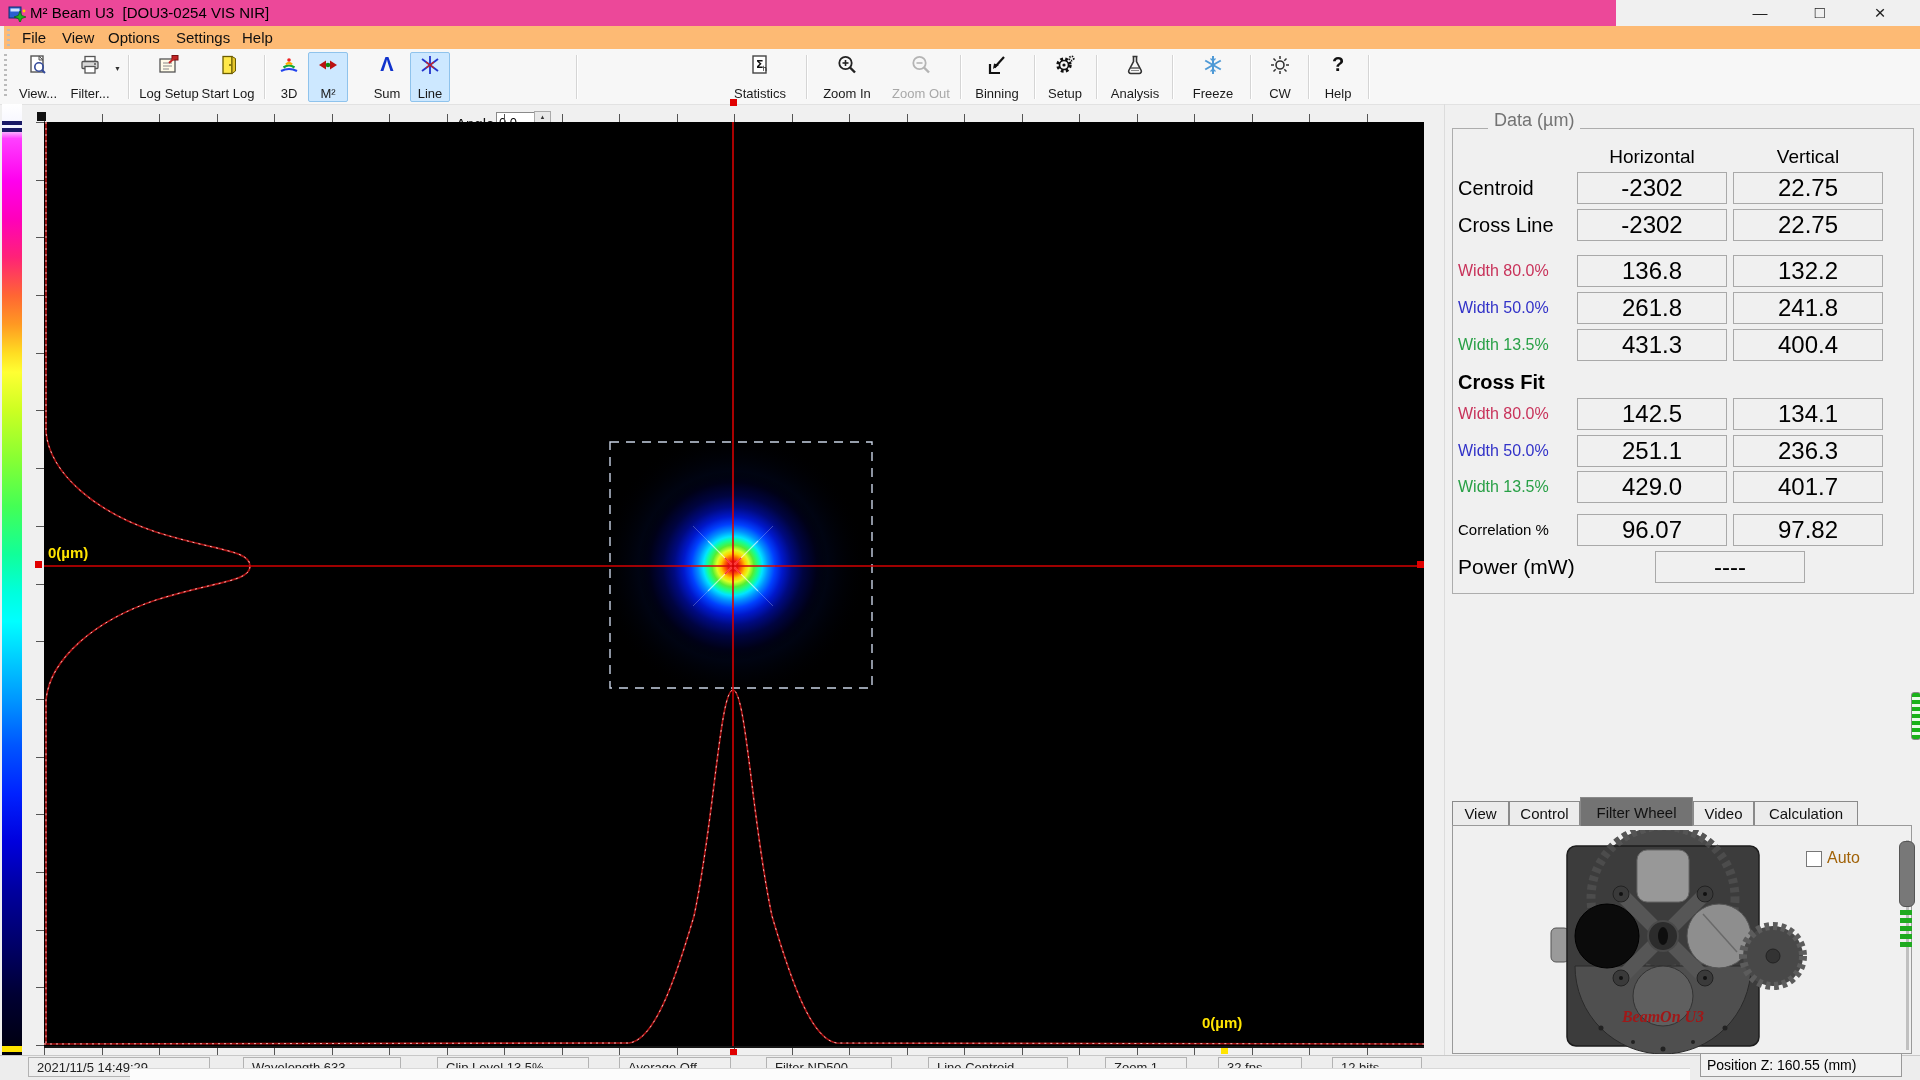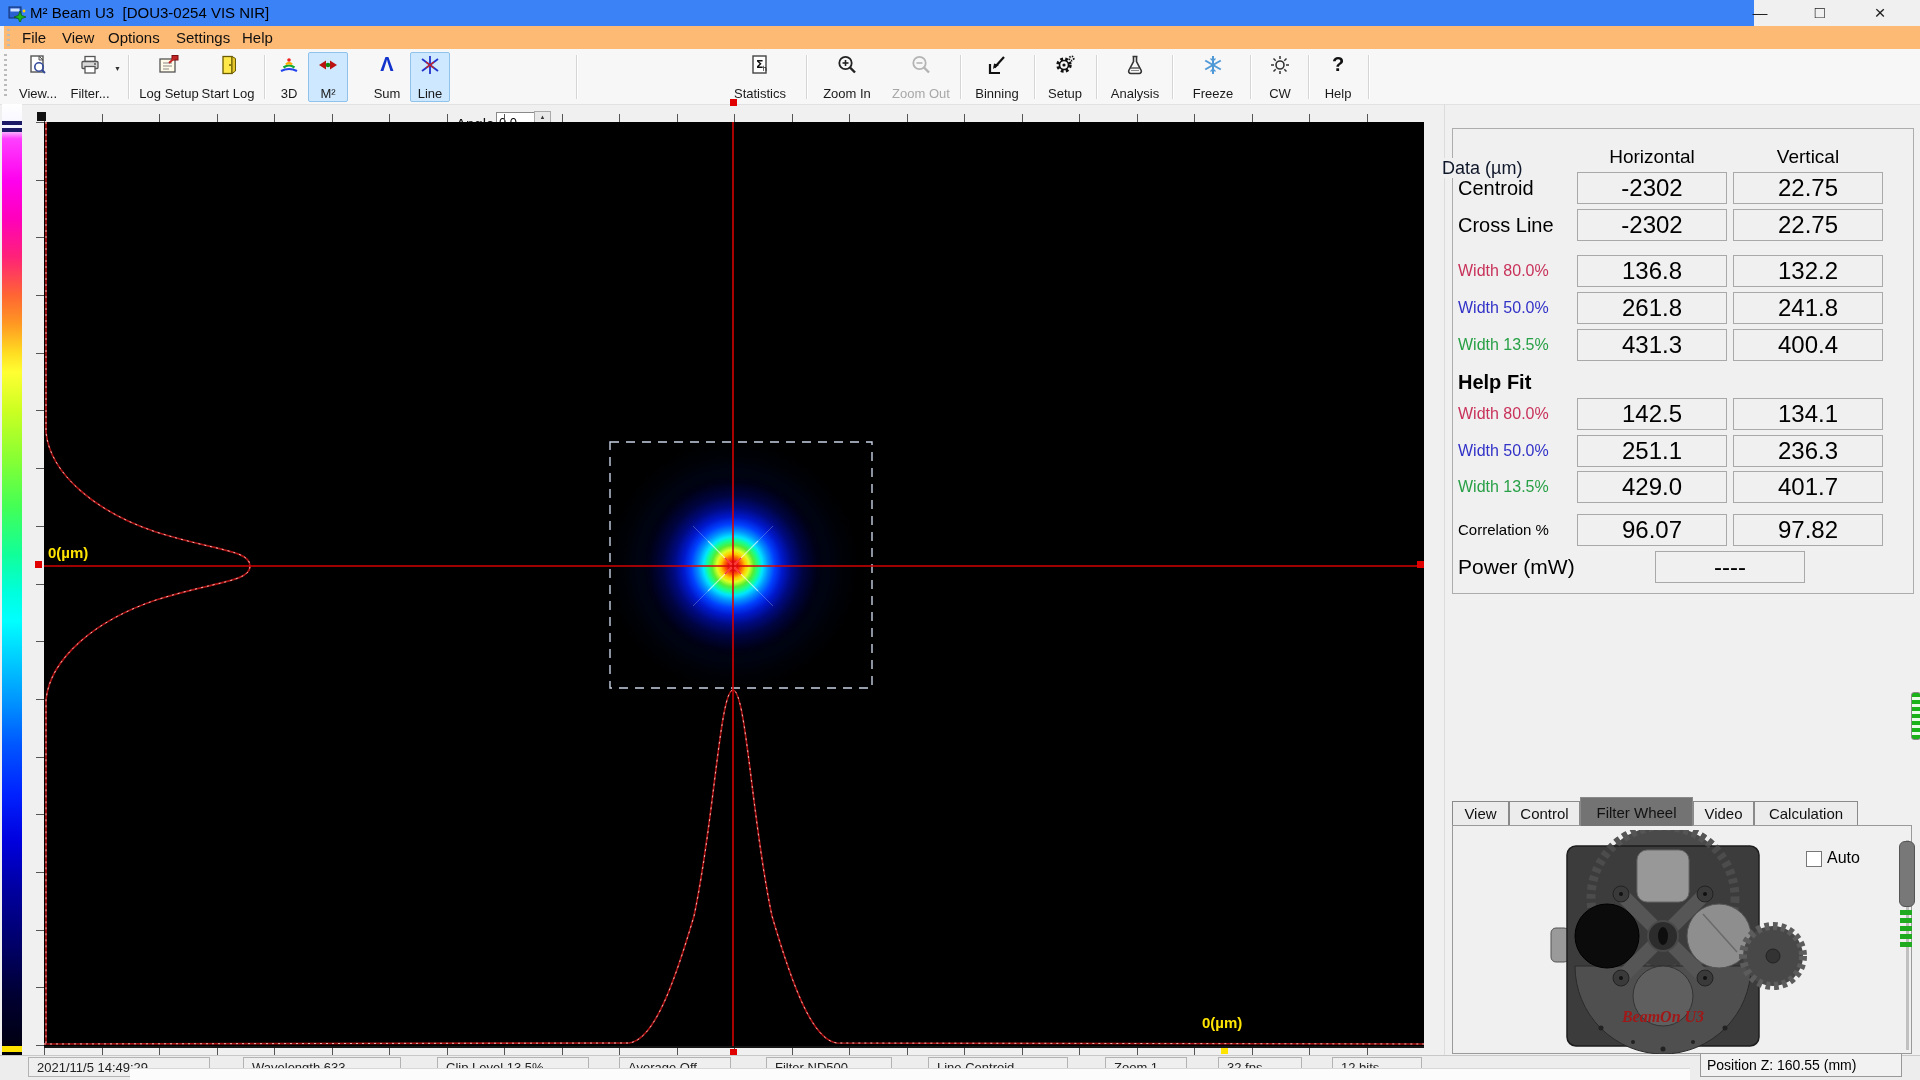--- a/index.html
+++ b/index.html
@@ -1,20 +1,20 @@
 <!DOCTYPE html>
 <html><head>
 <meta charset="utf-8">
 <style>
   html,body{margin:0;padding:0;background:#444;}
   #root{position:relative;width:1920px;height:1080px;overflow:hidden;background:#f0f0f0;
         font-family:"Liberation Sans",sans-serif;color:#111;}
   .abs{position:absolute;}
   
-  .titlebar{position:absolute;left:0;top:0;width:1754px;height:26px;background:#3b82f6;}
+  .titlebar{position:absolute;left:0;top:0;width:1616px;height:26px;background:#ec4899;}
   .title-text{position:absolute;left:30px;top:4px;font-size:15px;color:#000;white-space:pre;}
   .winbtn{position:absolute;top:2px;width:44px;height:22px;text-align:center;font-size:15px;line-height:22px;color:#222;cursor:default;}
   
   .menubar{position:absolute;left:4px;top:26px;width:1920px;height:23px;background:#fdba74;}
   .menu-item{position:absolute;top:2px;height:20px;line-height:20px;font-size:15px;color:#111;padding:0 6px;}
   
   .toolbar{position:absolute;left:0;top:49px;width:1920px;height:55px;background:#f7f7f7;border-bottom:1px solid #e2e2e2;}
   .tbtn{position:absolute;top:4px;display:flex;flex-direction:column;align-items:center;justify-content:flex-start;height:48px;}
   .tbtn .ticon{height:26px;display:flex;align-items:center;justify-content:center;}
   .tbtn .tlabel{font-size:13px;color:#1a1a1a;margin-top:10px;white-space:nowrap;}
@@ -38,33 +38,33 @@
   #colorbar{position:absolute;left:2px;top:104px;width:20px;height:958px;
      background:linear-gradient(180deg,#ffffff 0%,#f5f5ff 2.5%,
        #ff40ff 3.6%,#ff00ee 8%,#ff00bb 12%,#ff2277 16%,#ff6633 20%,#ff9922 23%,
        #ffdd22 26%,#ffff33 28%,#ccff22 32%,#88ff33 37%,#44ff55 42%,#11ff99 47%,
        #00ffdd 51%,#00ffff 54%,#00ccff 58%,#0099ff 62%,#0055ff 67%,#0022ff 72%,
        #0000dd 77%,#0000a0 82%,#000066 88%,#000033 93%,#000014 98%,#000 100%);}
   .cbar-stripe{position:absolute;left:2px;width:20px;height:4px;background:#1a1a66;}
   .cbar-yellow{position:absolute;left:2px;top:1046px;width:20px;height:6px;background:#ffe400;}
   
   .groupbox{position:absolute;left:1452px;top:128px;width:460px;height:464px;border:1px solid #adadad;}
-  .gb-title{position:absolute;left:1436px;top:110px;background:#f0f0f0;padding:0 6px;font-size:18px;color:#0f172a;line-height:20px;margin-top:48px;}
+  .gb-title{position:absolute;left:1488px;top:110px;background:#f0f0f0;padding:0 6px;font-size:18px;color:#737373;line-height:20px;}
   .col-hdr{position:absolute;width:150px;text-align:center;font-size:19px;color:#000;}
   .row-label{position:absolute;left:1458px;width:118px;font-size:20px;color:#000;line-height:32px;white-space:nowrap;}
   .row-label.small{font-size:16px;}
   .val{position:absolute;width:148px;height:30px;border:1px solid #a9a9a9;background:#f0f0f0;
        font-size:24px;line-height:30px;text-align:center;color:#000;}
   
   .tab{position:absolute;top:801px;height:24px;line-height:24px;text-align:center;font-size:15px;color:#111;
        background:#ececec;border:1px solid #8a8a8a;border-bottom:none;box-sizing:border-box;}
   .tab.active{top:797px;height:29px;line-height:29px;background:#737373;z-index:3;}
   .tab-content{position:absolute;left:1452px;top:825px;width:460px;height:229px;border:1px solid #9a9a9a;background:#f0f0f0;box-sizing:border-box;}
   .checkbox{position:absolute;width:14px;height:14px;background:#fff;border:1px solid #777;}
-  .cb-label{position:absolute;font-size:16px;color:#000000;}
+  .cb-label{position:absolute;font-size:16px;color:#a16207;}
   
   .statusbar{position:absolute;left:0;top:1055px;width:1920px;height:25px;background:#ededed;border-top:1px solid #c8c8c8;}
   .scell{position:absolute;top:1057px;height:20px;border:1px solid #b3b3b3;background:#efefef;
          font-size:13px;line-height:17px;padding:1px 0 0 8px;box-sizing:border-box;color:#222;white-space:nowrap;overflow:hidden;}
   .soverlay{position:absolute;left:130px;top:1068px;width:1560px;height:12px;background:#fcfcfc;border-top:1px solid #d8d8d8;z-index:5;}
   .sposition{position:absolute;left:1700px;top:1053px;width:202px;height:24px;border:1px solid #999;background:#f2f2f2;
          font-size:14px;line-height:23px;padding-left:6px;box-sizing:border-box;color:#000;z-index:6;white-space:nowrap;}
   .vsplit{position:absolute;left:1444px;top:104px;width:1px;height:951px;background:#dcdcdc;}
   .edge-widget{position:absolute;left:1911px;top:692px;width:8px;height:46px;border:1px solid #8a8a8a;border-radius:3px;
          background:repeating-linear-gradient(180deg,#19b219 0 4px,#eafcea 4px 7px);}
@@ -444,21 +444,21 @@
   <div class="val" style="left:1733px;top:255px">132.2</div>
 
   <div class="row-label small" style="top: 292px; color: rgb(50, 50, 200);">Width 50.0%</div>
   <div class="val" style="left:1577px;top:292px">261.8</div>
   <div class="val" style="left:1733px;top:292px">241.8</div>
 
   <div class="row-label small" style="top: 329px; color: rgb(40, 160, 70);">Width 13.5%</div>
   <div class="val" style="left:1577px;top:329px">431.3</div>
   <div class="val" style="left:1733px;top:329px">400.4</div>
 
-  <div class="row-label" style="top:366px;font-weight:600">Help Fit</div>
+  <div class="row-label" style="top:366px;font-weight:600">Cross Fit</div>
 
   <div class="row-label small" style="top: 398px; color: rgb(200, 50, 90);">Width 80.0%</div>
   <div class="val" style="left:1577px;top:398px">142.5</div>
   <div class="val" style="left:1733px;top:398px">134.1</div>
 
   <div class="row-label small" style="top: 435px; color: rgb(50, 50, 200);">Width 50.0%</div>
   <div class="val" style="left:1577px;top:435px">251.1</div>
   <div class="val" style="left:1733px;top:435px">236.3</div>
 
   <div class="row-label small" style="top: 471px; color: rgb(40, 160, 70);">Width 13.5%</div>

